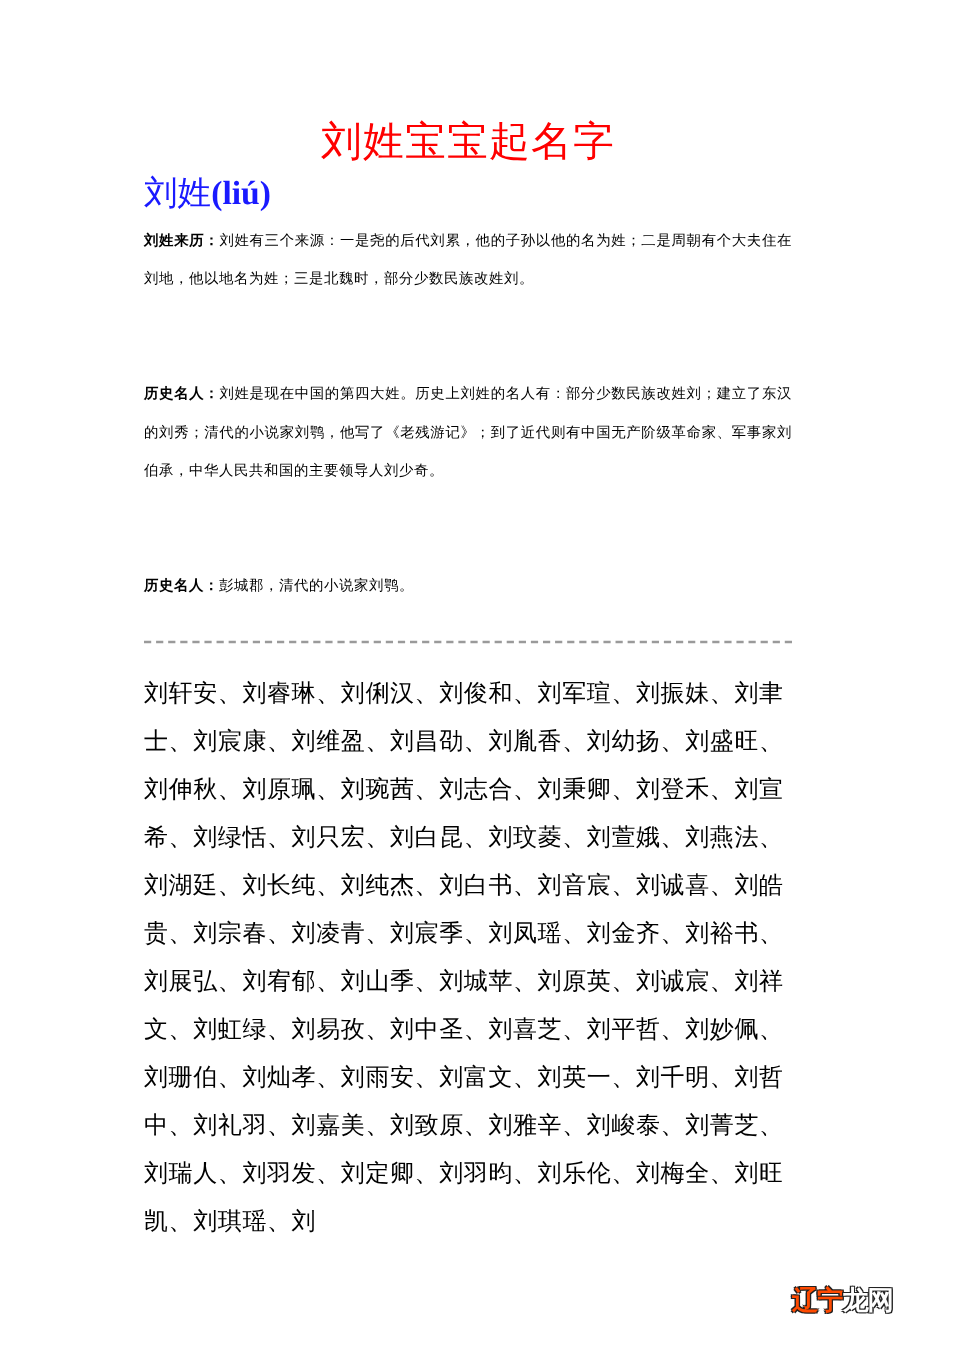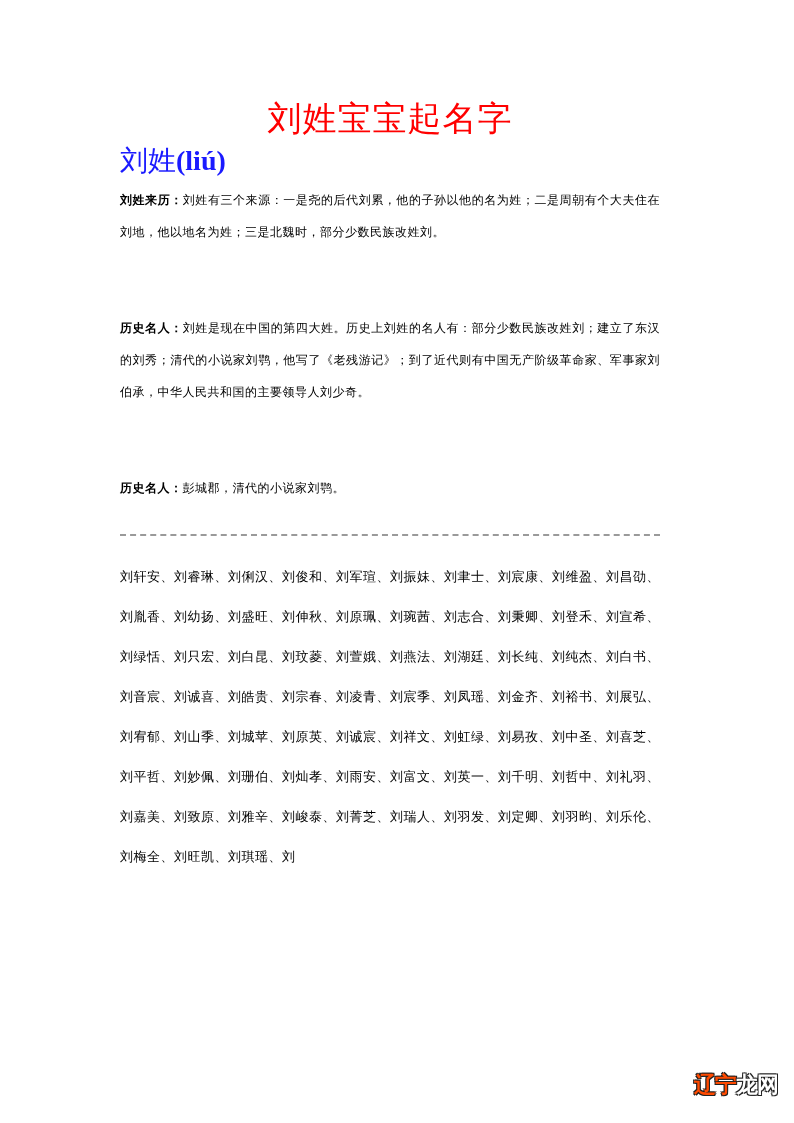--- a/index.html
+++ b/index.html
@@ -73,29 +73,29 @@
       top: 534px;
       width: 540px;
       height: 0;
       border-top: 2px dashed #9a9a9a;
     }
     .names {
       position: absolute;
       left: 0;
       top: 557px;
       width: 540px;
-      font-size: 13px;
+      font-size: 20px;
       line-height: 40px;
       margin: 0;
       letter-spacing: 0.5px;
       word-break: break-all;
     }
     .watermark {
       position: absolute;
-      right: 16px;
+      right: 50px;
       top: 1070px;
       font-family: "DejaVu Sans", "Liberation Sans", sans-serif;
       font-weight: bold;
       font-size: 22px;
       line-height: 30px;
       letter-spacing: -1px;
     }
     .watermark .wm-a {
       color: #ff4a00;
       text-shadow: -1px -1px 0 #222, 1px -1px 0 #222, -1px 1px 0 #222, 1px 1px 0 #222;

